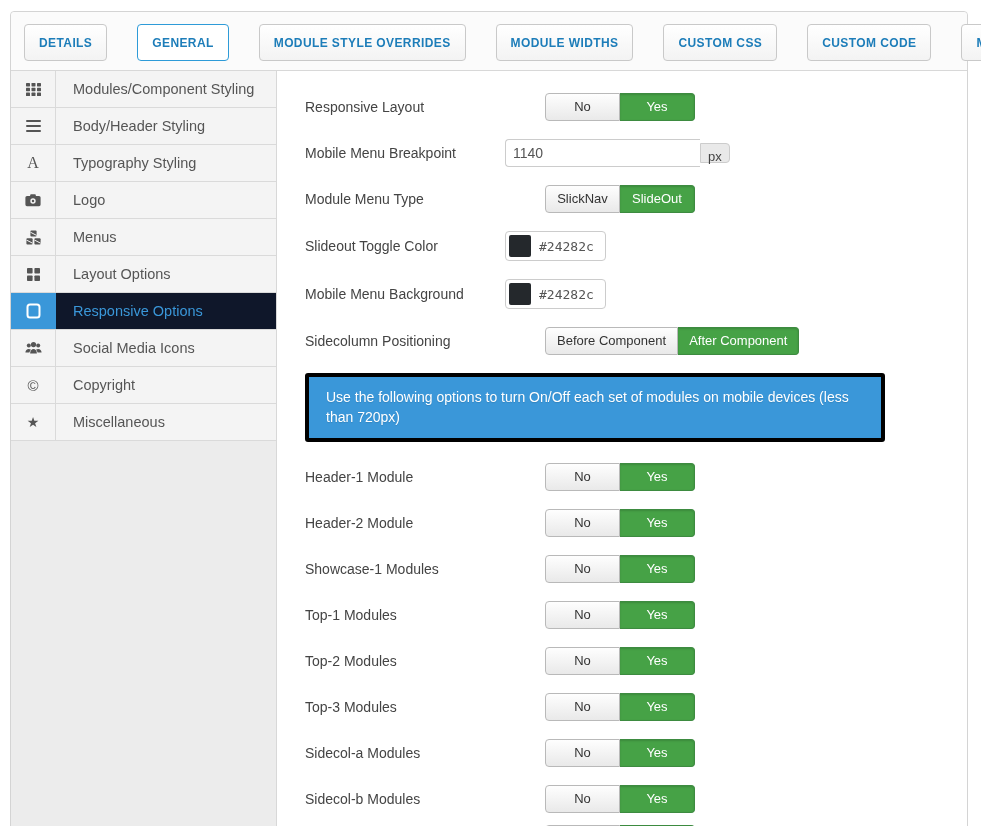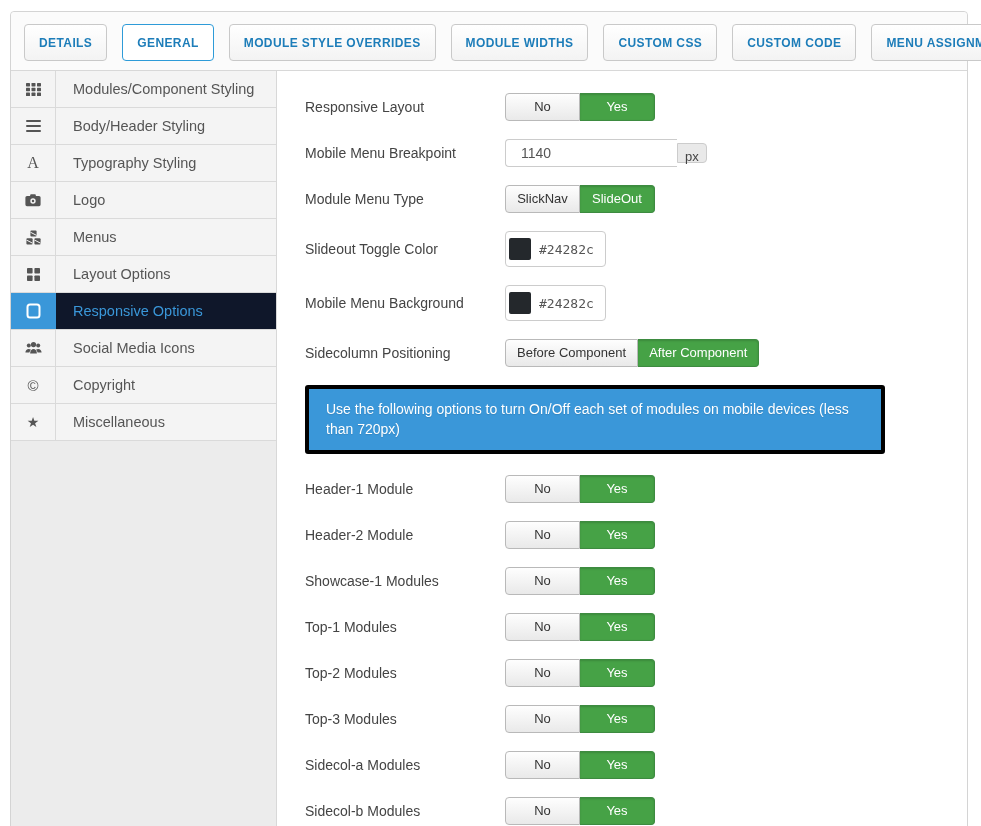--- a/index.html
+++ b/index.html
@@ -3,21 +3,21 @@
 <meta charset="utf-8">
 <style>
   * { margin:0; padding:0; box-sizing:border-box; }
   html,body { width:981px; height:826px; overflow:hidden; background:#fff;
               font-family:"Liberation Sans","DejaVu Sans",sans-serif; }
 
   .panel { position:absolute; left:10px; top:11px; width:958px; height:1000px;
            border:1px solid #d4d4d4; border-radius:4px; background:#fff; }
 
   
-  .tabbar { display:flex; gap:15px; padding:12px 13px 9px 13px; background:#fbfbfb;
+  .tabbar { display:flex; gap:30px; padding:12px 13px 9px 13px; background:#fbfbfb;
             border-bottom:1px solid #d8d8d8; border-radius:4px 4px 0 0; align-items:flex-start; }
   .tab { height:37px; padding:0 14px; border:1px solid #c9c9c9; border-radius:4px;
          background:linear-gradient(#ffffff,#f3f3f3); color:#1d7db9; font-size:12px;
          font-weight:bold; letter-spacing:.4px; cursor:pointer; white-space:nowrap;
          font-family:inherit; }
   .tab.active { border:1px solid #2e9bd8; background:#fff; }
 
   
   .panel-body { display:flex; height:941px; }
 
@@ -39,32 +39,32 @@
   .content { flex:1; padding:22px 0 0 28px; }
   .form-row { display:flex; align-items:center; margin-bottom:18px; }
   .form-row.partial-row { margin-top:-6px; }
   .control-label { width:200px; flex-shrink:0; font-size:14px; color:#444; }
 
   .btn-group { display:inline-flex; }
   .btn { min-width:75px; height:28px; line-height:26px; padding:0 11px; text-align:center;
          font-size:13px; color:#333; border:1px solid #b9b9b9;
          background:linear-gradient(#fefefe,#e9e9e9); cursor:pointer; font-family:inherit; }
   .btn + .btn { border-left:none; }
-  .btn:first-child { border-radius:4px 0 0 4px; }
+  .btn:first-child { border-radius:4px 0 0 4px;margin-left:40px; }
   .btn:last-child  { border-radius:0 4px 4px 0; }
   .btn.on { background:#46a246; border-color:#3d8b40; color:#fff;
             box-shadow:inset 0 1px 2px rgba(0,0,0,.15); }
 
-  .text-input { width:172px; height:28px; border:1px solid #ccc; border-right:none;
-                border-radius:4px 0 0 4px; padding:0 15px; font-size:14px; color:#555;
+  .text-input { width:195px; height:28px; border:1px solid #ccc; border-right:none;
+                border-radius:4px 0 0 4px; padding:0 7px; font-size:14px; color:#555;
                 font-family:inherit; outline:none; }
   .addon { height:20px; line-height:26px; padding:0 7px; background:#e9e9e9;
            border:1px solid #ccc; border-radius:0 4px 4px 0; font-size:13px; color:#444; }
 
-  .color-box { display:inline-flex; align-items:center; gap:8px; height:36px;
+  .color-box { display:inline-flex; align-items:center; gap:8px; height:30px;
                min-width:100px; padding:3px; border:1px solid #ccc; border-radius:4px;
                background:#fff; cursor:pointer; }
   .swatch { width:22px; height:22px; border-radius:2px; flex-shrink:0; }
   .hex { font-family:"DejaVu Sans Mono","Liberation Mono",monospace; font-size:13px;
          color:#555; padding-right:8px; }
 
   .alert-info { width:580px; margin:5px 0 21px 0; padding:11px 17px;
                 background:#3a97d9; border:4px solid #000000; border-radius:3px;
                 color:#fff; font-size:14px; line-height:1.4;
                 text-shadow:0 1px 1px rgba(0,0,0,.12); }

